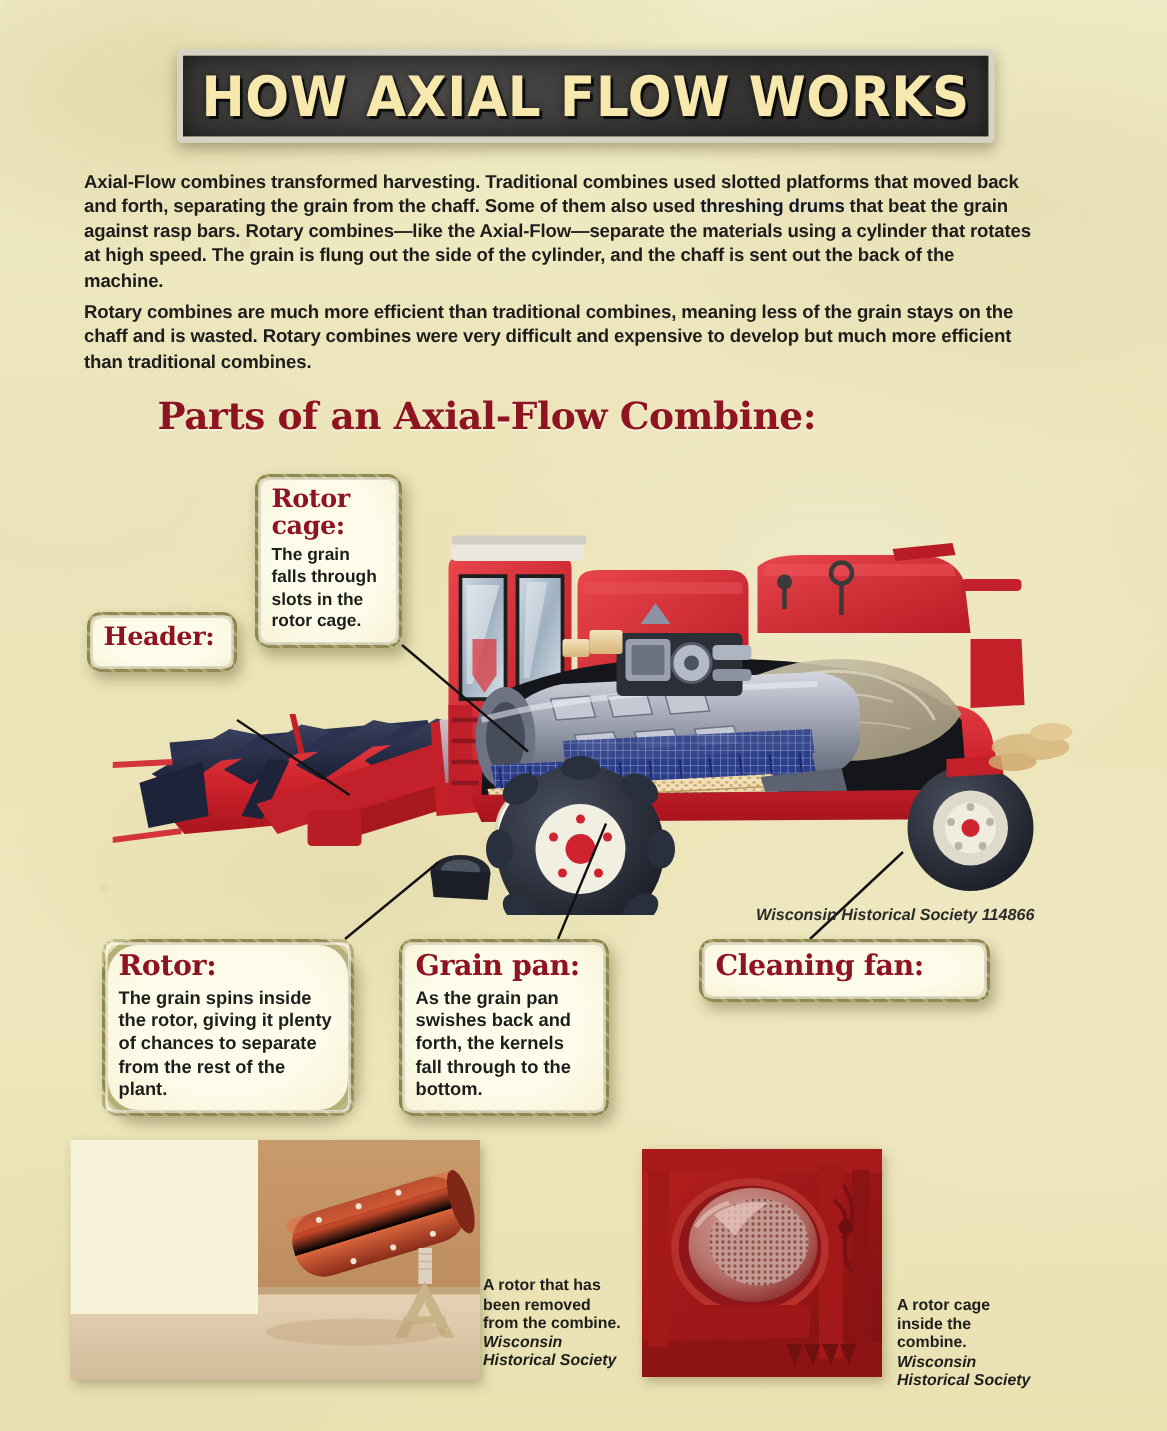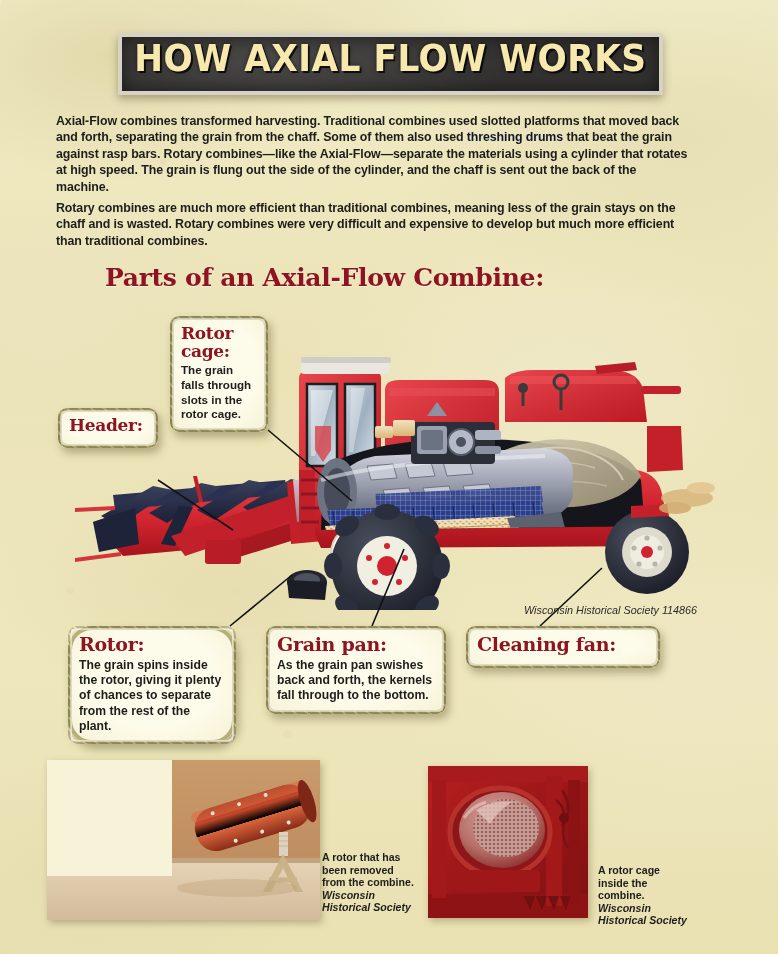--- a/index.html
+++ b/index.html
@@ -48,21 +48,21 @@
     left:118px; top:33px; width:545px; height:62px;
     background:
       linear-gradient(127deg, rgba(255,255,255,.07) 0 1px, transparent 1px 7%),
       linear-gradient(51deg, rgba(0,0,0,.20) 0 1px, transparent 1px 9%),
       linear-gradient(99deg, rgba(255,255,255,.05) 0 1px, transparent 1px 12%),
       radial-gradient(ellipse 300px 90px at 30% 40%, #4b4a48, #333230 75%),
       linear-gradient(180deg,#46443f,#2f2e2c);
     border:4px solid #d6d3c4;
     border-radius:3px;
     box-shadow:0 4px 9px rgba(80,70,35,.42), inset 0 0 18px rgba(0,0,0,.55);
-    display:flex; align-items:flex-start; justify-content:center;
+    display:flex; align-items:center; justify-content:center;
   }
   #title-text {
     font-family:"DejaVu Sans", sans-serif;
     font-weight:bold; font-size:37px; letter-spacing:.5px;
     color:#f7e9ae;
     text-shadow:2px 2px 0 rgba(0,0,0,.75), 0 0 5px rgba(0,0,0,.5);
     transform:scaleX(.93);
     white-space:nowrap;
   }
 
@@ -134,31 +134,31 @@
   #co-rotorcage h3 { font-size:17px; }
   #co-rotorcage p  { font-size:11.6px; line-height:14.6px; }
 
   #co-header    { left:58px;  top:360px;  width:100px;margin-top:48px; }
   #co-header h3 { font-size:17px; }
   #co-header p  { font-size:11.6px; line-height:14.6px; }
 
   #co-rotor     { left:68px;  top:626px;  width:168px;border-radius:24px; }
   #co-rotor h3  { font-size:19px; }
 
-  #co-grainpan  { left:266px; top:626px;  width:180px; }
+  #co-grainpan  { left:266px; top:626px;  width:140px; }
   #co-grainpan h3 { font-size:19px; }
 
   #co-fan       { left:466px; top:626px;  width:194px; }
   #co-fan h3    { font-size:19px; }
 
   
   #illus-credit {
-    left:524px; top:604px;
+    left:504px; top:604px;
     font-size:10.8px; font-style:italic; color:#2b2b28;
-    font-weight:400; z-index:6;
+    font-weight:700; z-index:6;
   }
 
   
   #photo-left {
     left:47px; top:760px; width:273px; height:160px; z-index:3;
     box-shadow:2px 3px 7px rgba(90,78,40,.35);
     overflow:hidden;
   }
   #photo-right {
     left:428px; top:766px; width:160px; height:152px; z-index:3;

